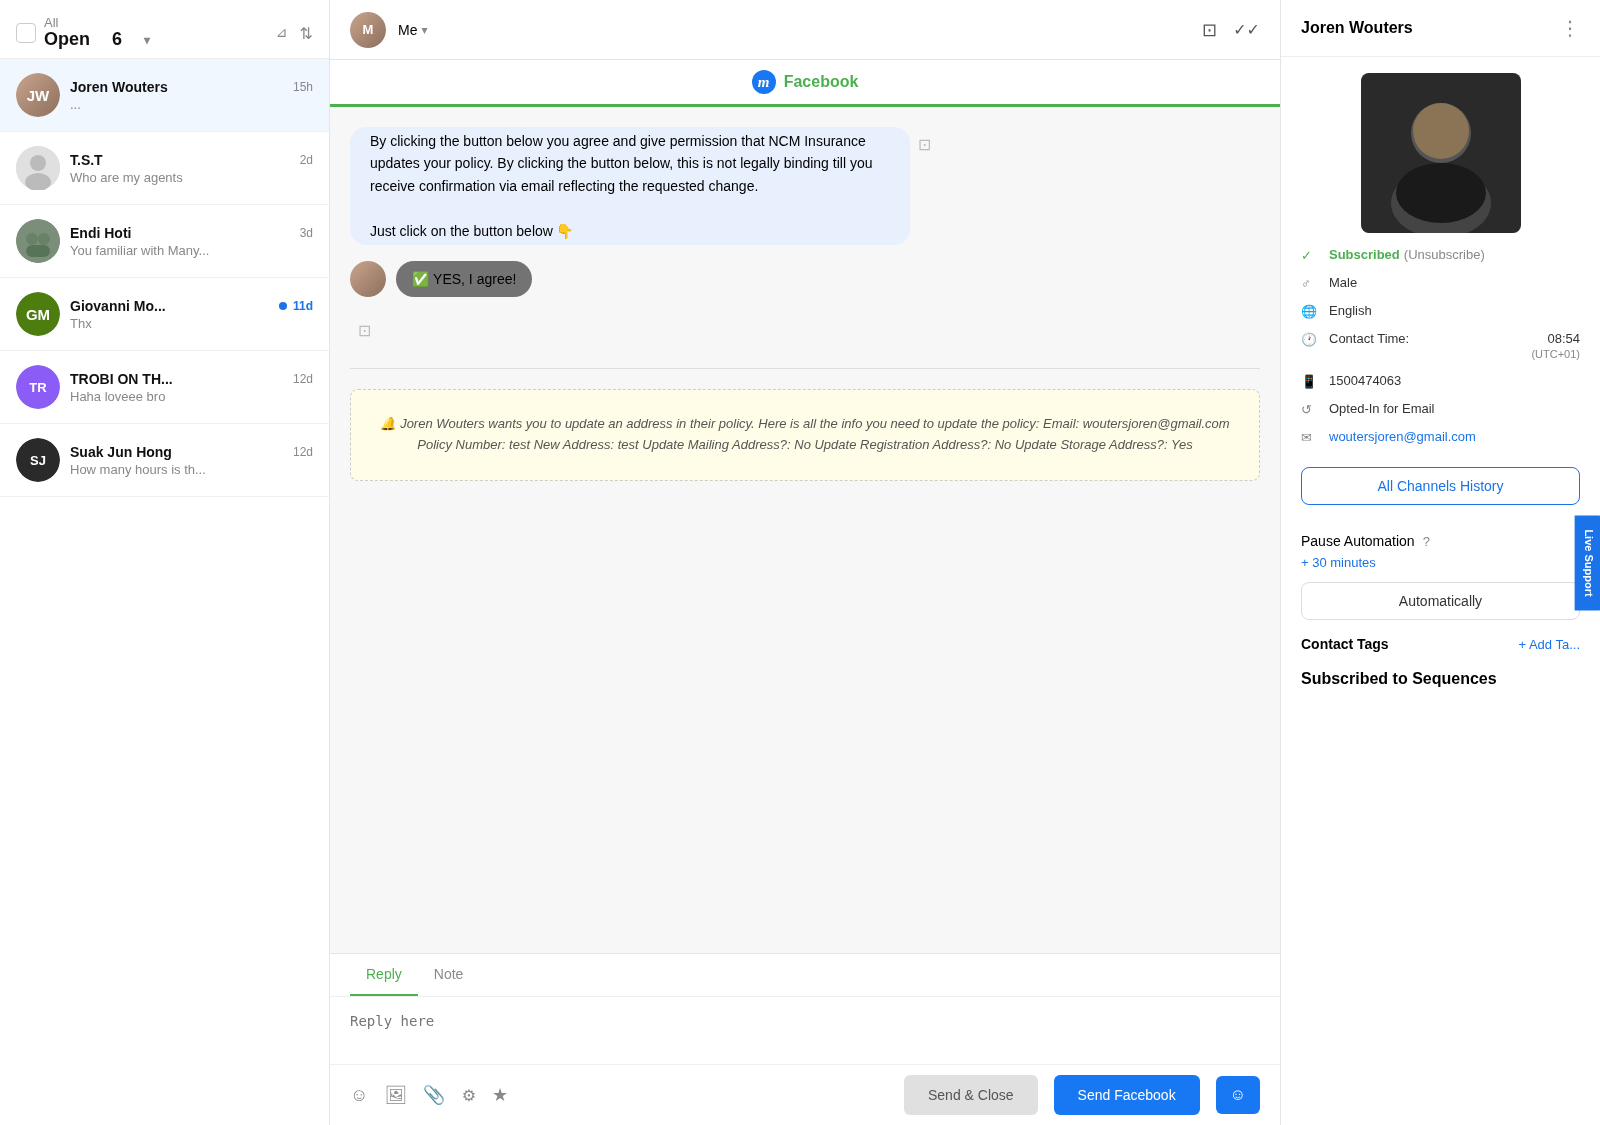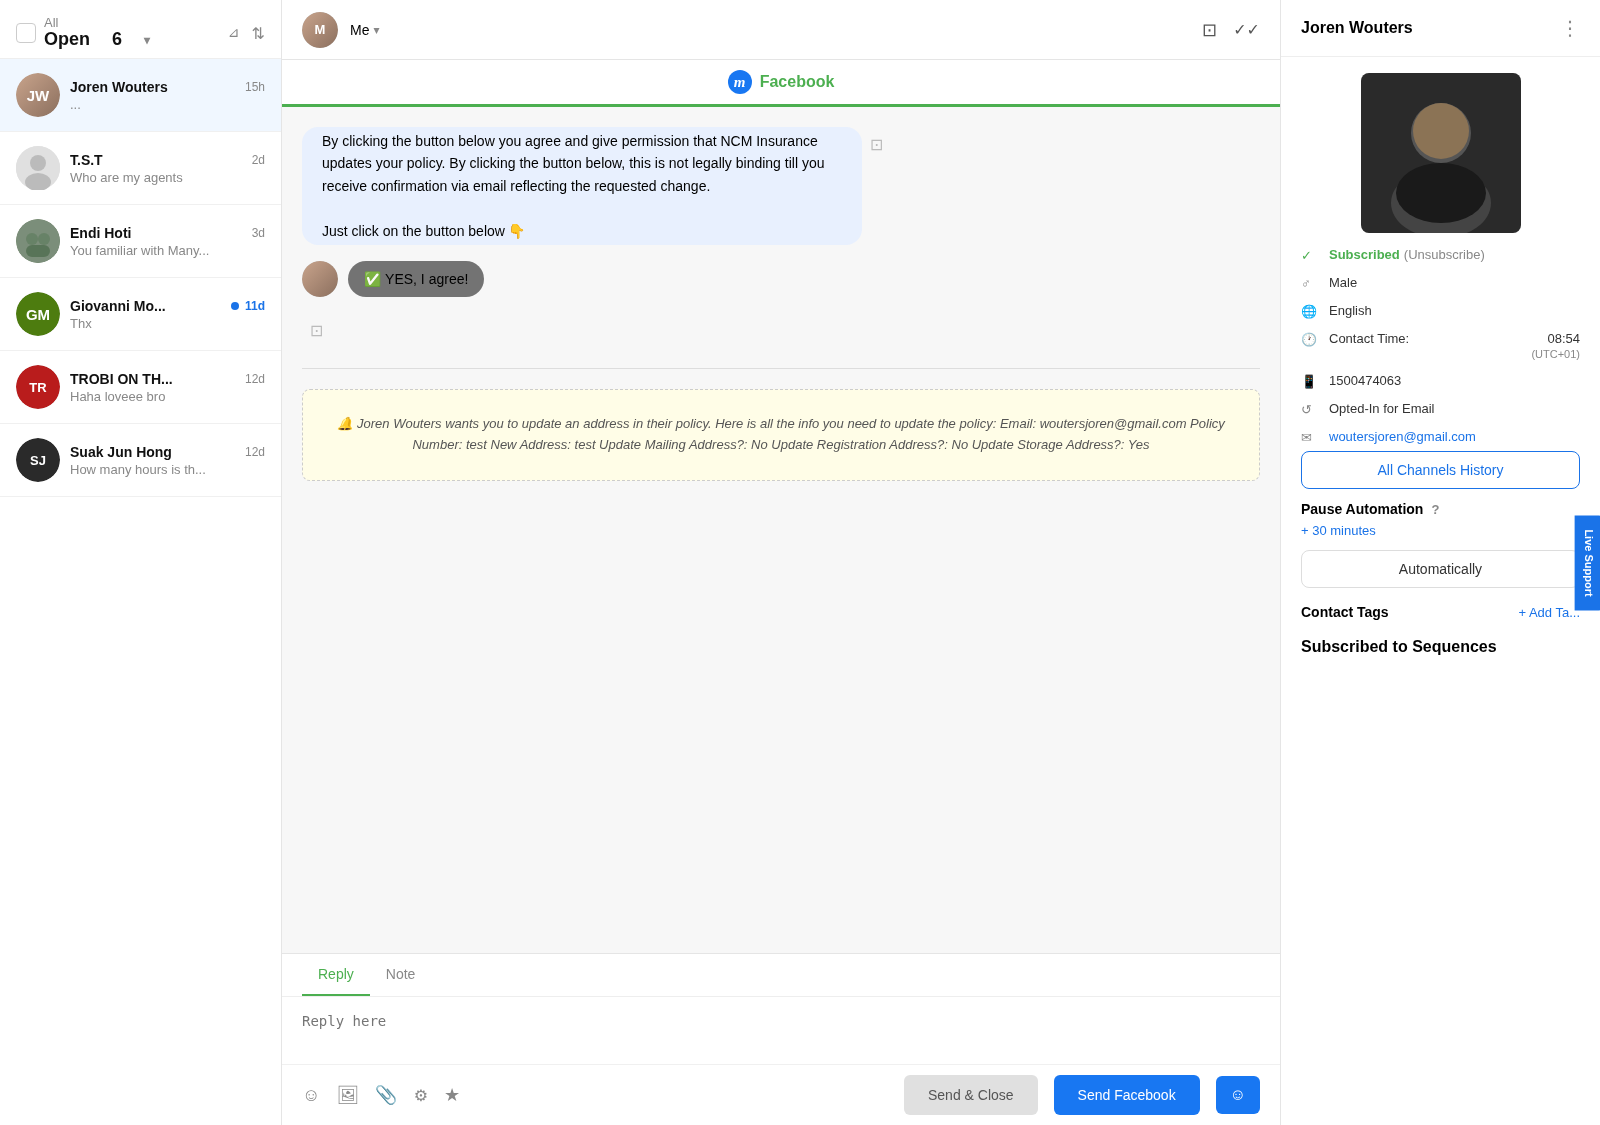--- a/index.html
+++ b/index.html
@@ -1,19 +1,19 @@
 <!DOCTYPE html>
 <html><head>
   <meta charset="utf-8">
   <style>
     * { box-sizing: border-box; margin: 0; padding: 0; }
     body { font-family: -apple-system, BlinkMacSystemFont, 'Segoe UI', sans-serif; background: #f0f0f0; display: flex; height: 1125px; width: 1600px; overflow: hidden; font-size: 14px; }
 
     
-    .sidebar { width: 282px; background: #fff; border-right: 1px solid #e5e5e5; display: flex; flex-direction: column; }
+    .sidebar { width: 330px; background: #fff; border-right: 1px solid #e5e5e5; display: flex; flex-direction: column; }
     .sidebar-header { padding: 16px 16px 8px; display: flex; align-items: center; gap: 8px; border-bottom: 1px solid #eee; }
     .sidebar-header-all { color: #888; font-size: 13px; }
     .sidebar-header-status { font-weight: 700; font-size: 18px; color: #111; display: flex; align-items: center; gap: 22px; }
     .sidebar-header-status .count { color: #111; }
     .sidebar-header-chevron { color: #888; font-size: 12px; }
     .sidebar-header-icons { margin-left: auto; display: flex; gap: 12px; color: #888; }
     .checkbox-area { width: 20px; height: 20px; border: 1.5px solid #ccc; border-radius: 4px; }
 
     .contact-list { flex: 1; overflow-y: auto; }
     .contact-item { display: flex; align-items: center; gap: 10px; padding: 14px 16px; border-bottom: 1px solid #f0f0f0; cursor: pointer; }
@@ -70,23 +70,23 @@
     .right-panel { width: 320px; background: #fff; border-left: 1px solid #e5e5e5; display: flex; flex-direction: column; overflow-y: auto; position: relative; }
     .right-header { display: flex; align-items: center; justify-content: space-between; padding: 16px 20px; border-bottom: 1px solid #eee; }
     .contact-full-name { font-weight: 600; font-size: 16px; }
     .more-icon { color: #888; font-size: 20px; cursor: pointer; }
 
     .contact-detail-row { display: flex; align-items: flex-start; gap: 10px; padding: 6px 20px; font-size: 13px; color: #333; }
     .detail-icon { color: #888; width: 18px; flex-shrink: 0; margin-top: 1px; }
     .subscribed-text { color: #4caf50; font-weight: 600; }
     .unsubscribe-link { color: #888; cursor: pointer; margin-left: 4px; }
 
-    .all-channels-btn { margin: 0 20px; border: 1.5px solid #1a73e8; color: #1a73e8; background: transparent; border-radius: 8px; padding: 10px; font-size: 14px; font-weight: 500; cursor: pointer; width: calc(100% - 40px); text-align: center; }
-
-    .section-title { font-weight: 700; font-size: 14px; padding: 12px 20px 6px; display: flex; align-items: center; gap: 8px; }
+    .all-channels-btn { margin: 16px 20px; border: 1.5px solid #1a73e8; color: #1a73e8; background: transparent; border-radius: 8px; padding: 10px; font-size: 14px; font-weight: 500; cursor: pointer; width: calc(100% - 40px); text-align: center; }
+
+    .section-title { font-weight: 400; font-size: 14px; padding: 12px 20px 6px; display: flex; align-items: center; gap: 8px; }
     .help-icon { color: #888; font-size: 13px; }
     .pause-time { color: #1a73e8; font-size: 13px; padding: 0 20px 8px; cursor: pointer; }
     .auto-btn { margin: 4px 20px; border: 1.5px solid #ddd; background: #fff; border-radius: 8px; padding: 10px; font-size: 14px; color: #333; cursor: pointer; width: calc(100% - 40px); text-align: center; }
 
     .contact-tags-row { display: flex; align-items: center; justify-content: space-between; padding: 12px 20px 6px; }
     .contact-tags-title { font-weight: 600; font-size: 14px; }
     .add-tag-link { color: #1a73e8; font-size: 13px; cursor: pointer; }
 
     .subscribed-seq-title { font-weight: 600; font-size: 16px; padding: 12px 20px 6px; }
   </style>
@@ -173,21 +173,21 @@
             <span class="unread-dot"></span>
             <span class="contact-time unread">11d</span>
           </span>
         </div>
         <div class="contact-preview">Thx</div>
       </div>
     </div>
 
     <div class="contact-item">
       <div class="contact-avatar">
-        <div style="width:44px;height:44px;border-radius:50%;background:#b91c1c;display:flex;align-items:center;justify-content:center;color:white;font-weight:700;font-size:13px;">TR</div>
+        <div style="width:44px;height:44px;border-radius:50%;background:#8b5cf6;display:flex;align-items:center;justify-content:center;color:white;font-weight:700;font-size:13px;">TR</div>
       </div>
       <div class="contact-info">
         <div class="contact-name-row">
           <span class="contact-name">TROBI ON TH...</span>
           <span class="contact-time">12d</span>
         </div>
         <div class="contact-preview">Haha loveee bro</div>
       </div>
     </div>
 

